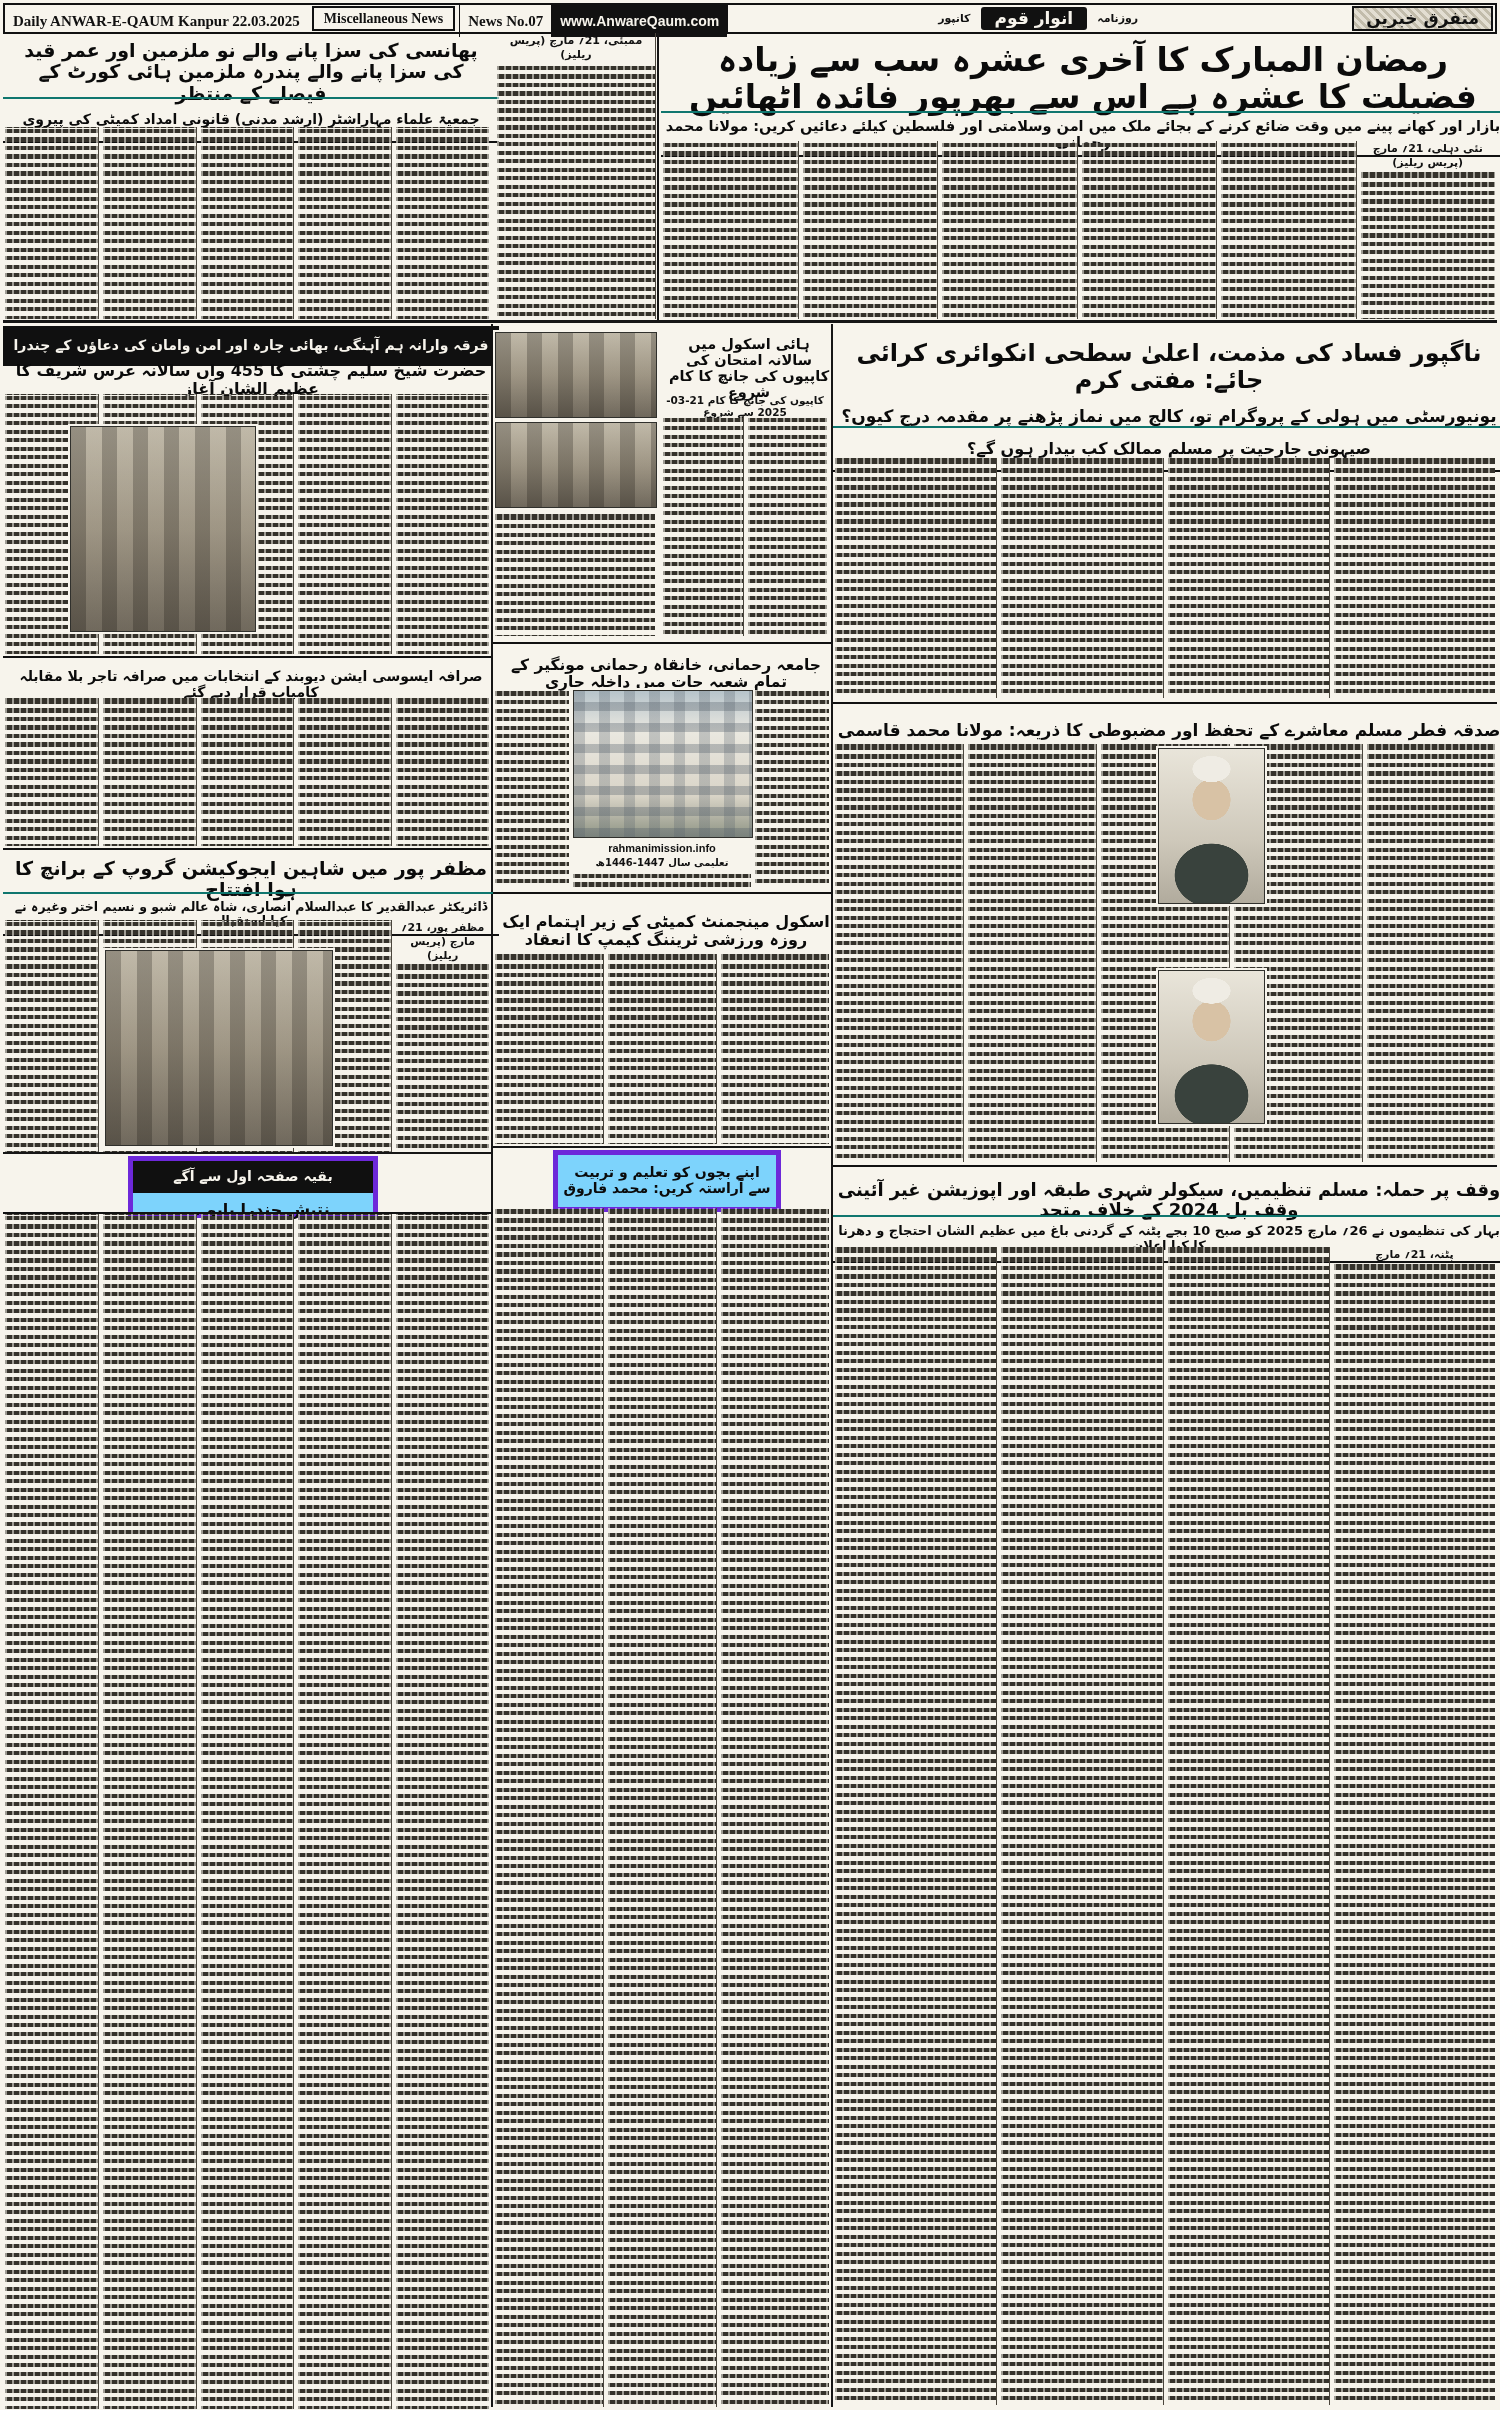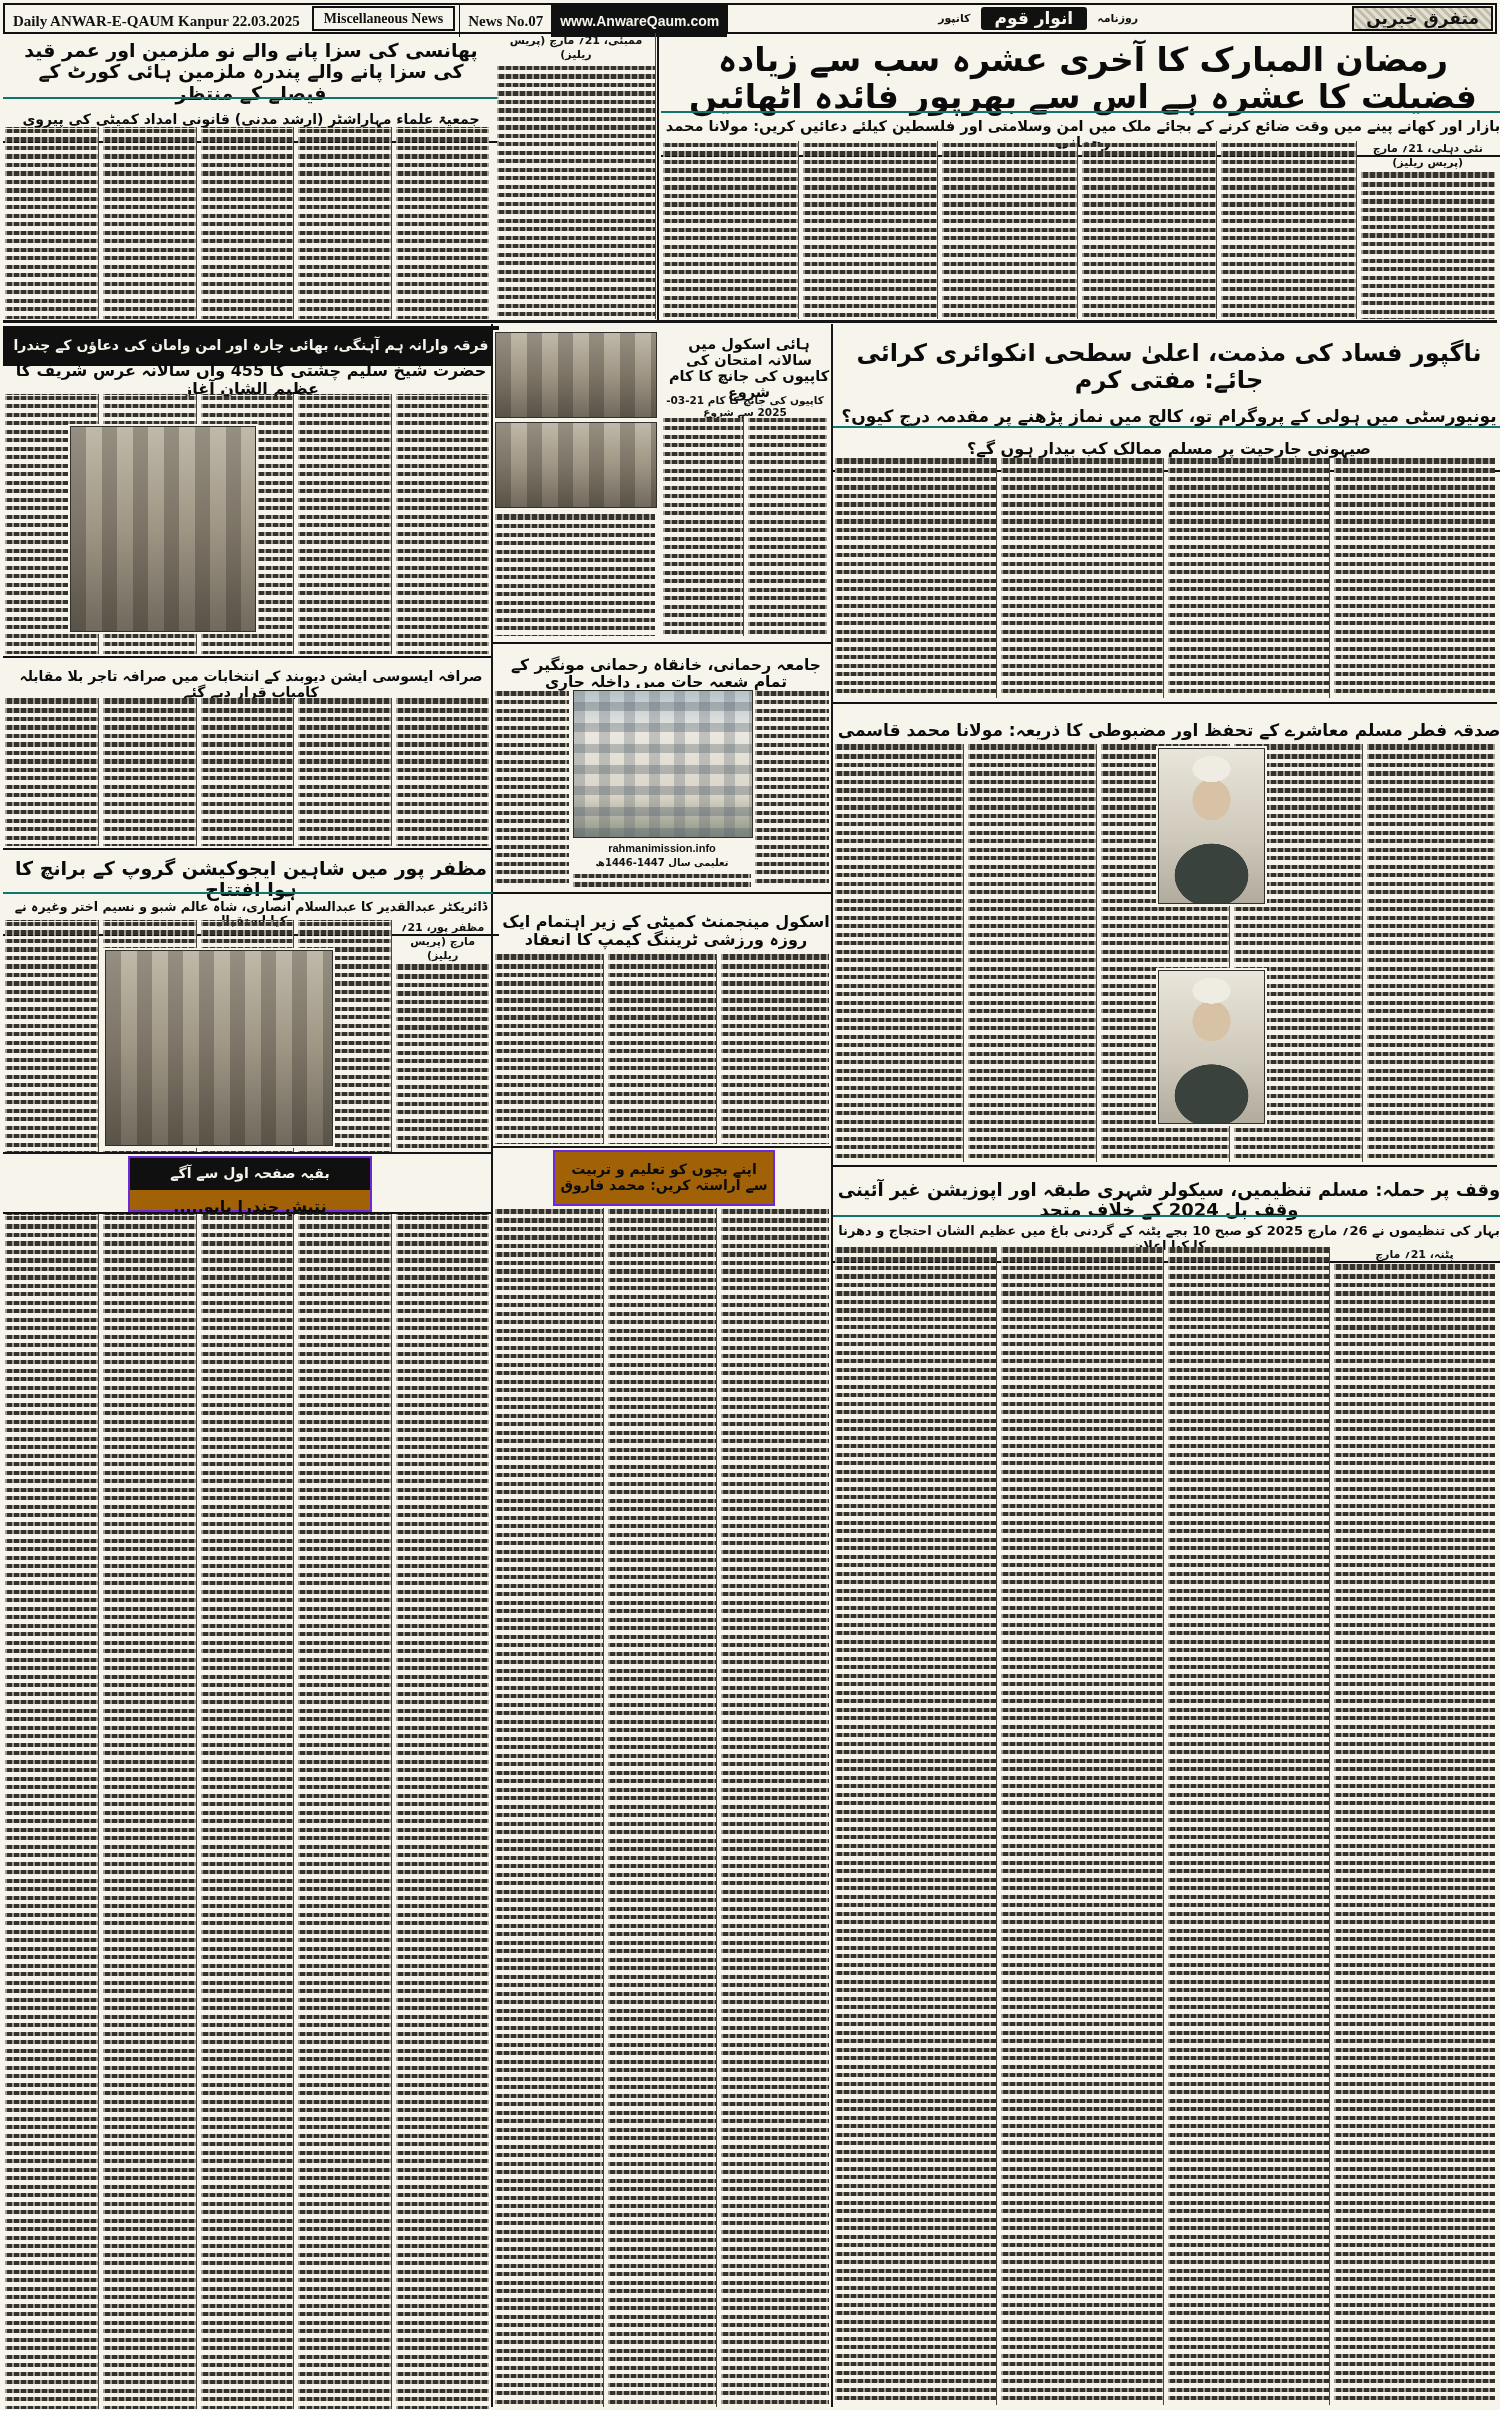--- a/index.html
+++ b/index.html
@@ -50,21 +50,21 @@
       repeating-linear-gradient(90deg, rgba(86,97,108,.28) 0 11px, rgba(0,0,0,0) 11px 25px),
       linear-gradient(180deg,#b7c4cb 0%,#eae8e0 28%,#d9d4c7 72%,#8e9484 100%);}
   .ph-portrait{background:
       radial-gradient(ellipse 30% 14% at 50% 13%, #efece4 0 60%, rgba(0,0,0,0) 61%),
       radial-gradient(ellipse 30% 22% at 50% 33%, #d8c2a5 0 60%, rgba(0,0,0,0) 61%),
       radial-gradient(ellipse 58% 34% at 50% 82%, #39423d 0 60%, rgba(0,0,0,0) 61%),
       linear-gradient(180deg,#e9e5da 0%,#cec8ba 60%,#b1ab9d 100%);}
 
   .sitetext{direction:ltr;text-align:center;font-weight:bold;font-family:"Liberation Sans",sans-serif;}
   .smallb{direction:rtl;text-align:center;font-weight:bold;}
-  .contbox{border:2px solid #6d28d9;background:#a16207;display:flex;flex-direction:column;}
+  .contbox{border:5px solid #6d28d9;background:#7dd3fc;display:flex;flex-direction:column;}
 </style>
 </head>
 <body>
 
 <div class="page">
 
   <div class="header abs" style="left:3px;top:3px;width:1490px;height:27px;">
     <div class="hseg" style="font-size:15px;">Daily ANWAR-E-QAUM Kanpur 22.03.2025</div>
     <div class="hseg hbox" style="font-size:14px;">Miscellaneous News</div>
     <div class="hseg" style="font-size:15px;">News No.07</div>

